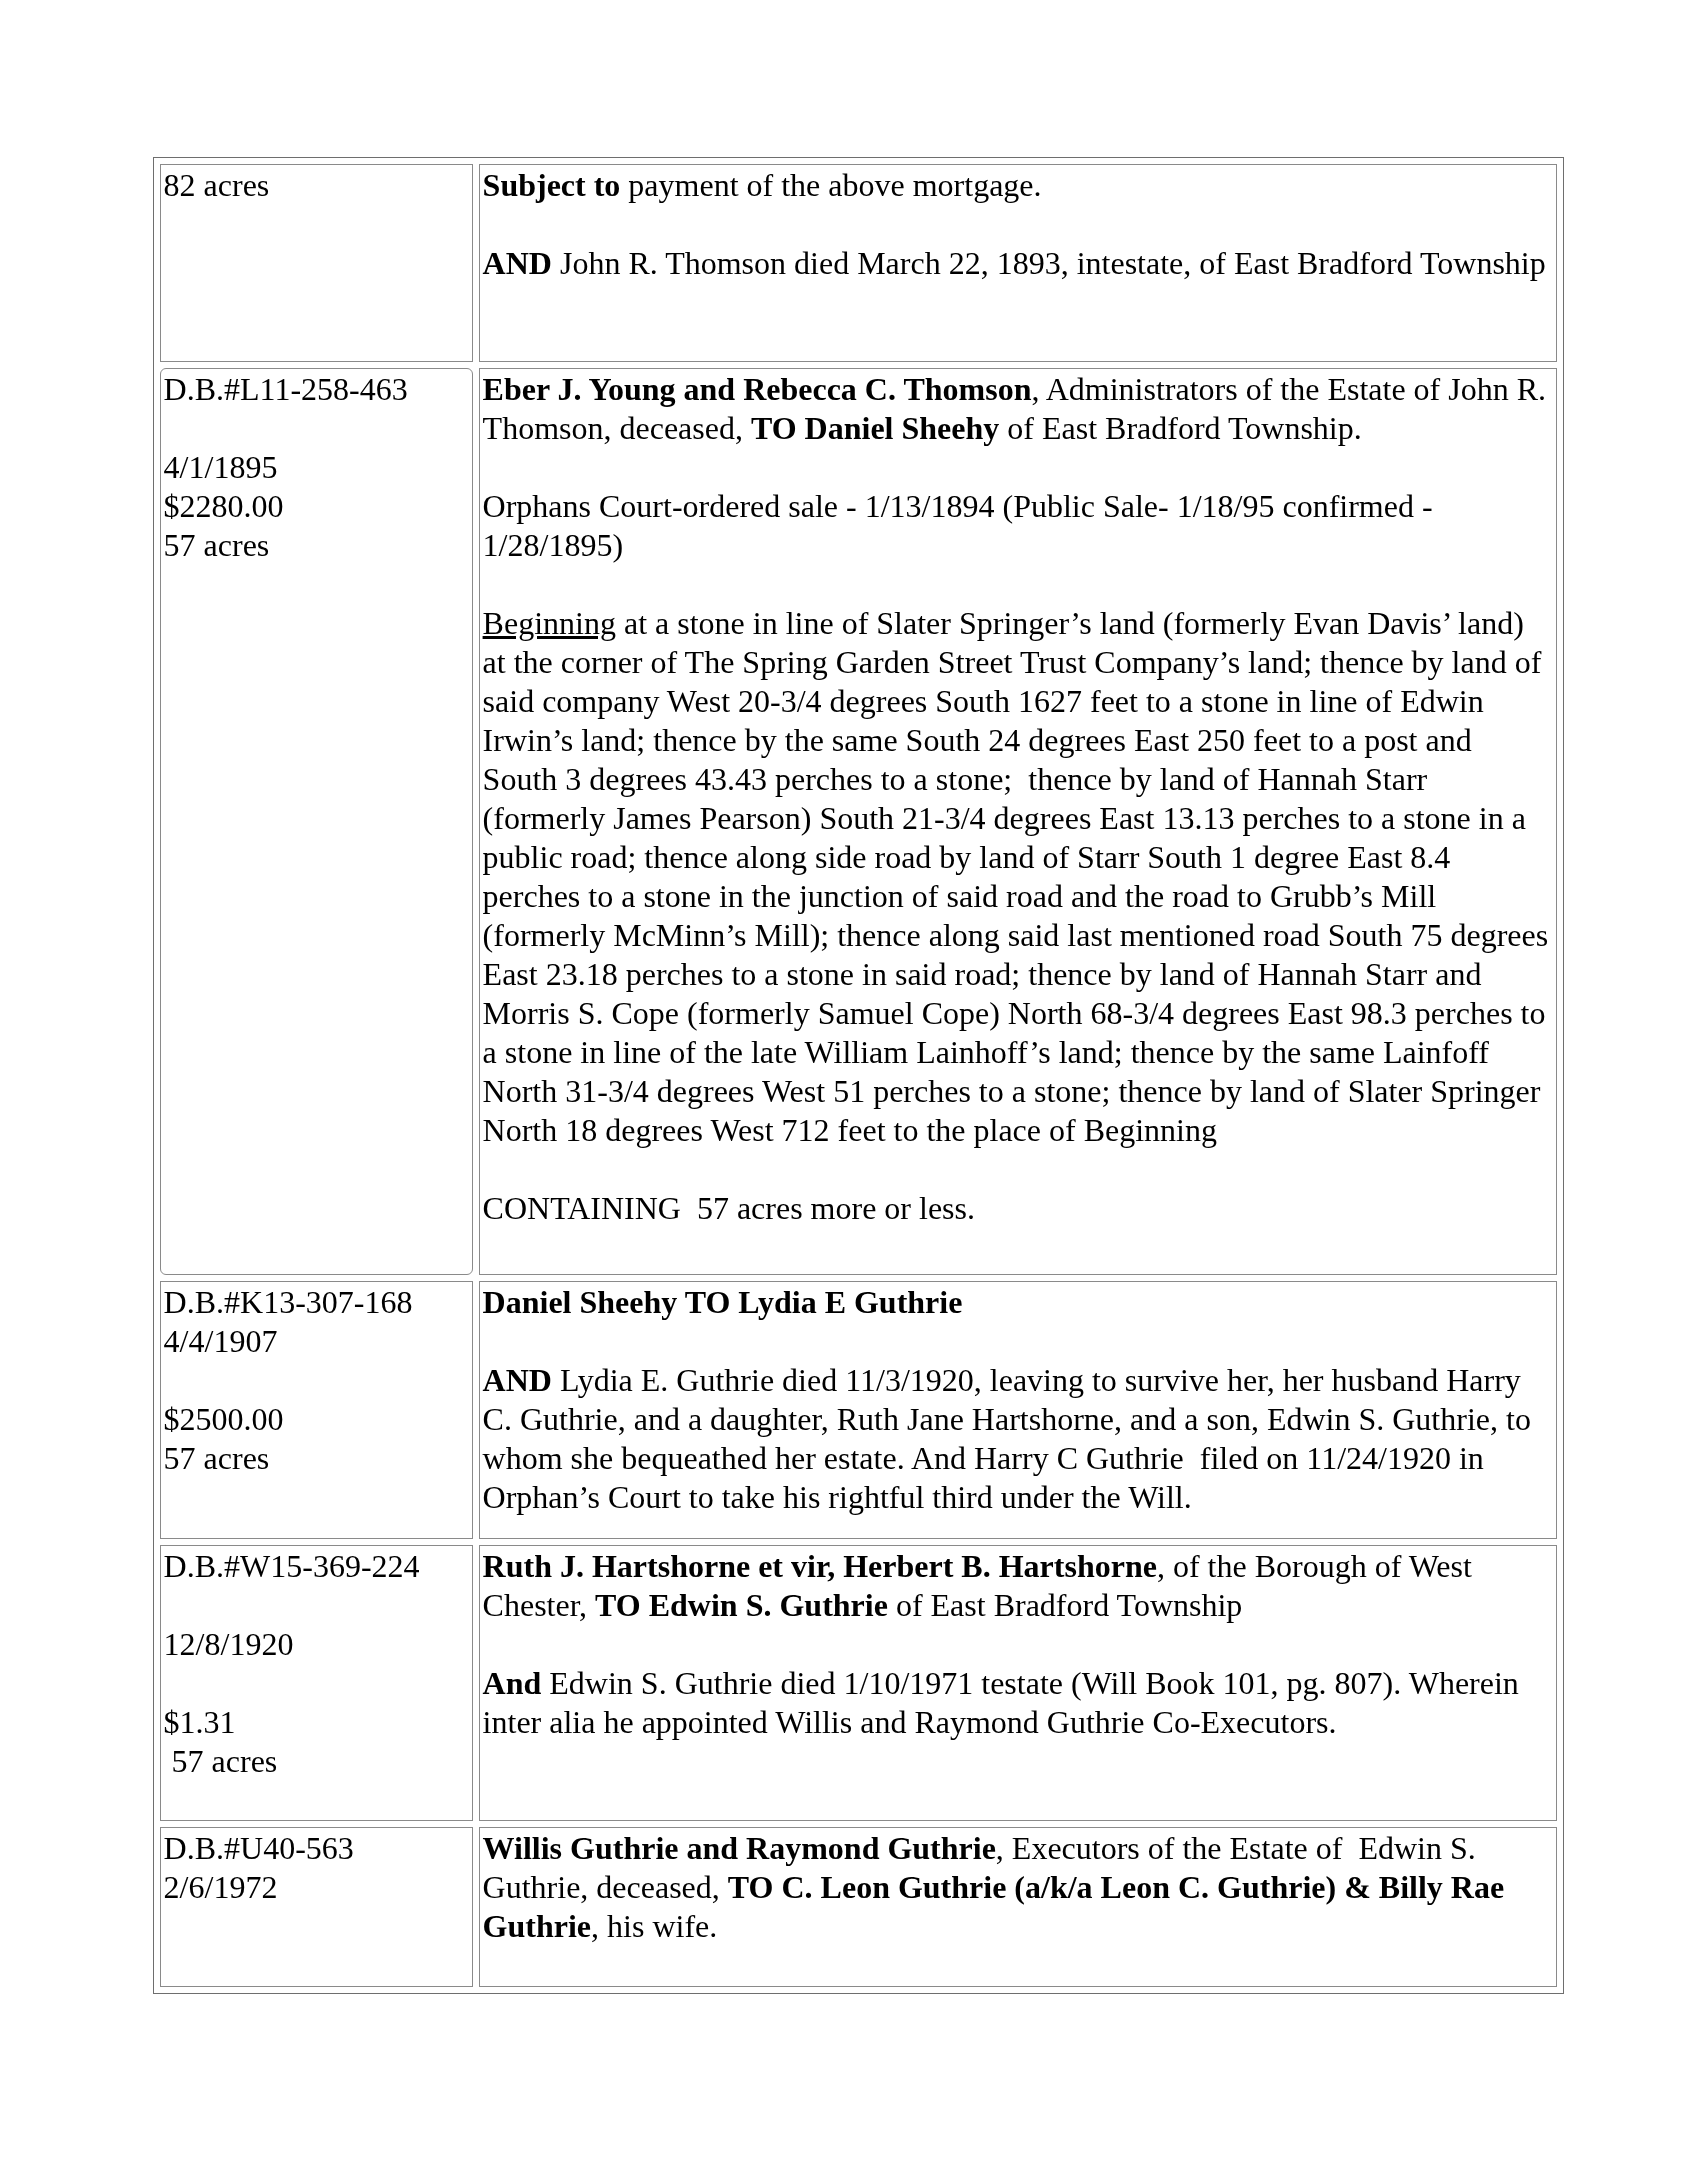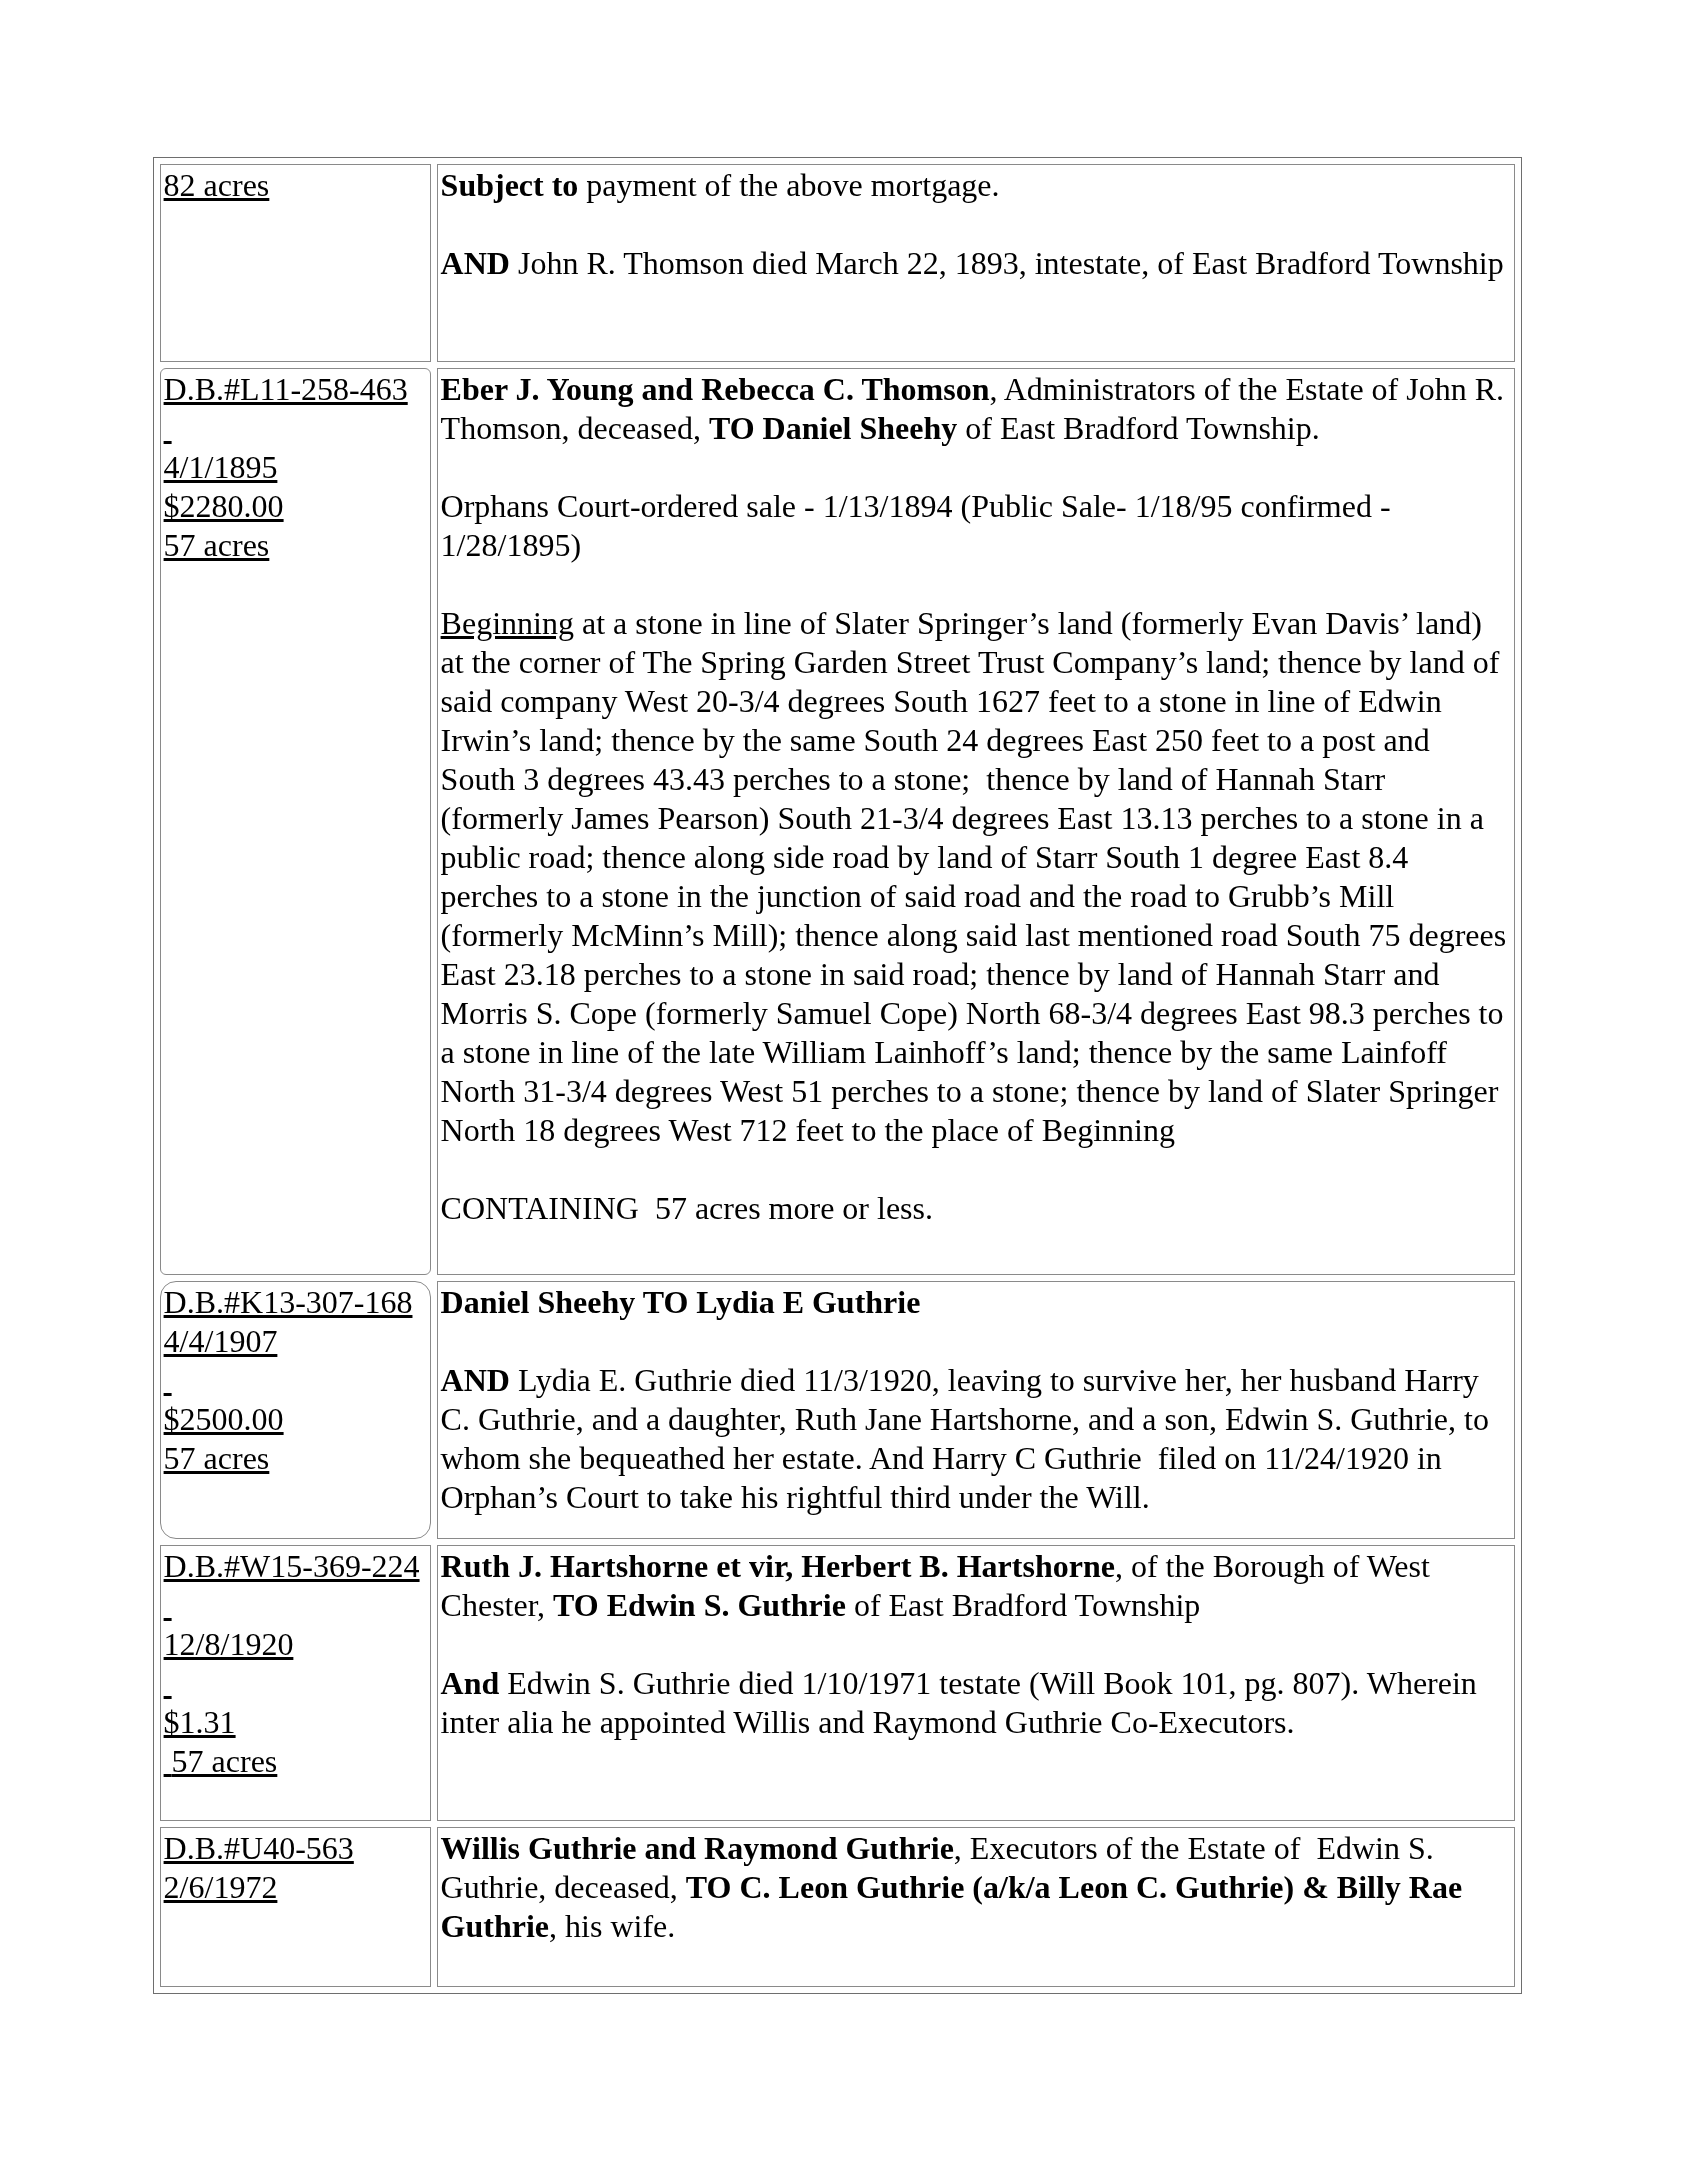--- a/index.html
+++ b/index.html
@@ -26,21 +26,21 @@
     table-layout: fixed;
   }
   table.doc-table td {
     border: 1.3px solid #8a8a8a;
     vertical-align: top;
     padding: 1.3px 2.6px 1.3px 2.6px;
     box-sizing: border-box;
     overflow: hidden;
     background: #ffffff;
   }
-  td.ref-cell  { width: 271px; text-decoration: underline; }
+  td.ref-cell  { width: 313px; }
   td.desc-cell { width: 1078px; }
   .ref-line, .desc-para {
     white-space: pre-wrap;
     min-height: 39px;
   }
   .seg-b { font-weight: bold; }
   .seg-u { text-decoration: underline; }
 </style>
 </head>
 <body>
@@ -69,21 +69,21 @@
           <div class="desc-para"><span class="seg-b">Eber J. Young and Rebecca C. Thomson</span><span>, Administrators of the Estate of John R. Thomson, deceased, </span><span class="seg-b">TO Daniel Sheehy</span><span> of East Bradford Township.</span></div>
           <div class="desc-para">&nbsp;</div>
           <div class="desc-para"><span>Orphans Court-ordered sale - 1/13/1894 (Public Sale- 1/18/95 confirmed - 1/28/1895)</span></div>
           <div class="desc-para">&nbsp;</div>
           <div class="desc-para"><span class="seg-u">Beginning</span><span> at a stone in line of Slater Springer’s land (formerly Evan Davis’ land) at the corner of The Spring Garden Street Trust Company’s land; thence by land of said company West 20-3/4 degrees South 1627 feet to a stone in line of Edwin Irwin’s land; thence by the same South 24 degrees East 250 feet to a post and South 3 degrees 43.43 perches to a stone;  thence by land of Hannah Starr (formerly James Pearson) South 21-3/4 degrees East 13.13 perches to a stone in a public road; thence along side road by land of Starr South 1 degree East 8.4 perches to a stone in the junction of said road and the road to Grubb’s Mill (formerly McMinn’s Mill); thence along said last mentioned road South 75 degrees East 23.18 perches to a stone in said road; thence by land of Hannah Starr and Morris S. Cope (formerly Samuel Cope) North 68-3/4 degrees East 98.3 perches to a stone in line of the late William Lainhoff’s land; thence by the same Lainfoff North 31-3/4 degrees West 51 perches to a stone; thence by land of Slater Springer North 18 degrees West 712 feet to the place of Beginning</span></div>
           <div class="desc-para">&nbsp;</div>
           <div class="desc-para"><span>CONTAINING  57 acres more or less.</span></div>
         </td>
       </tr>
       <tr>
-        <td class="ref-cell" style="height: 258px; border-radius: 16px;">
+        <td class="ref-cell" style="height: 258px;">
           <div class="ref-line">D.B.#K13-307-168</div>
           <div class="ref-line">4/4/1907</div>
           <div class="ref-line">&nbsp;</div>
           <div class="ref-line">$2500.00</div>
           <div class="ref-line">57 acres</div>
         </td>
         <td class="desc-cell" style="height: 258px;">
           <div class="desc-para"><span class="seg-b">Daniel Sheehy TO Lydia E Guthrie</span></div>
           <div class="desc-para">&nbsp;</div>
           <div class="desc-para"><span class="seg-b">AND </span><span>Lydia E. Guthrie died 11/3/1920, leaving to survive her, her husband Harry C. Guthrie, and a daughter, Ruth Jane Hartshorne, and a son, Edwin S. Guthrie, to whom she bequeathed her estate. And Harry C Guthrie  filed on 11/24/1920 in Orphan’s Court to take his rightful third under the Will.</span></div>

